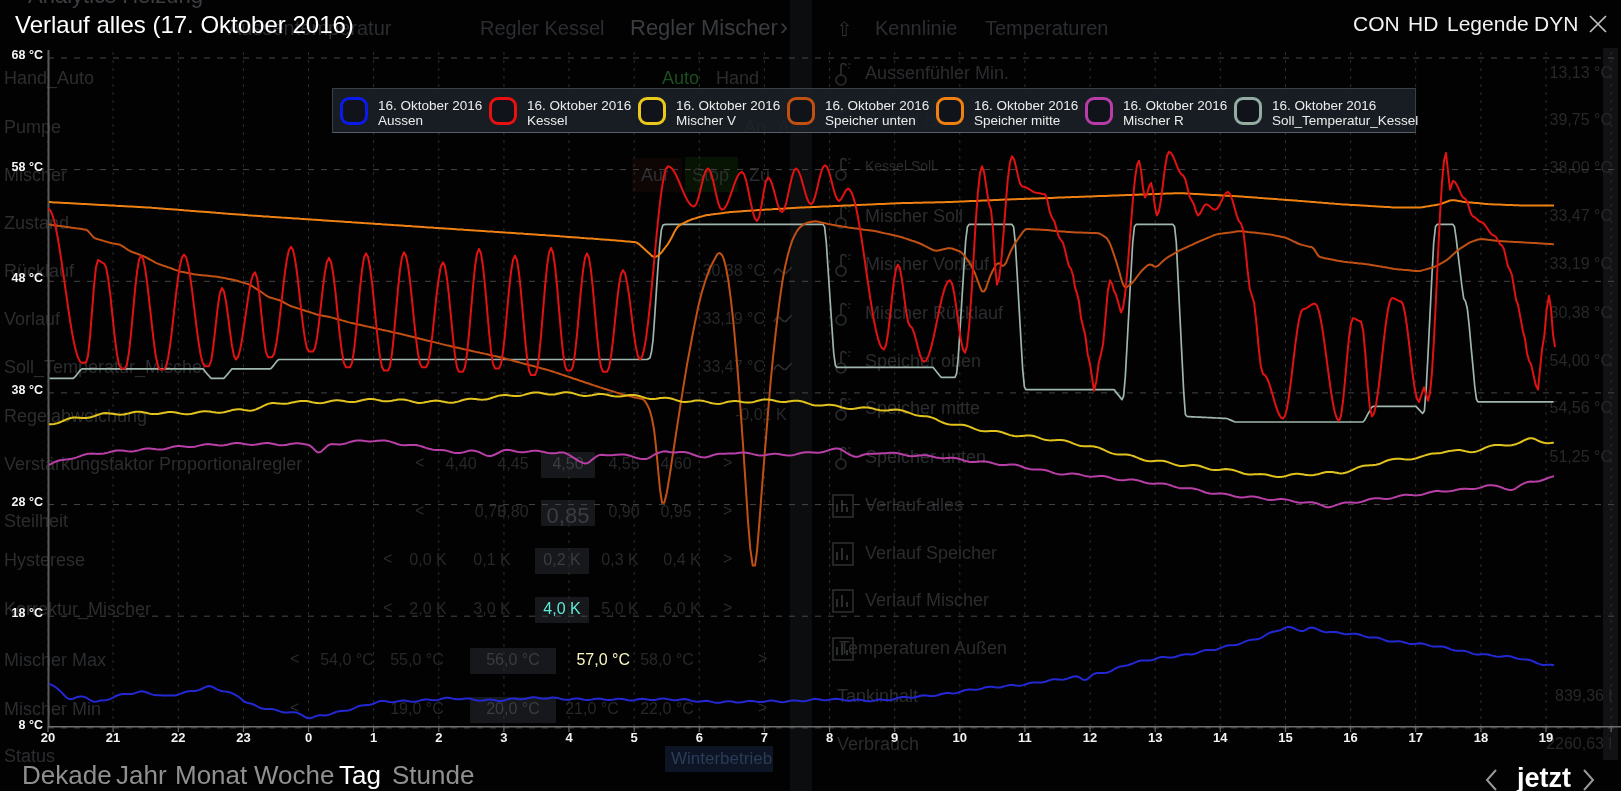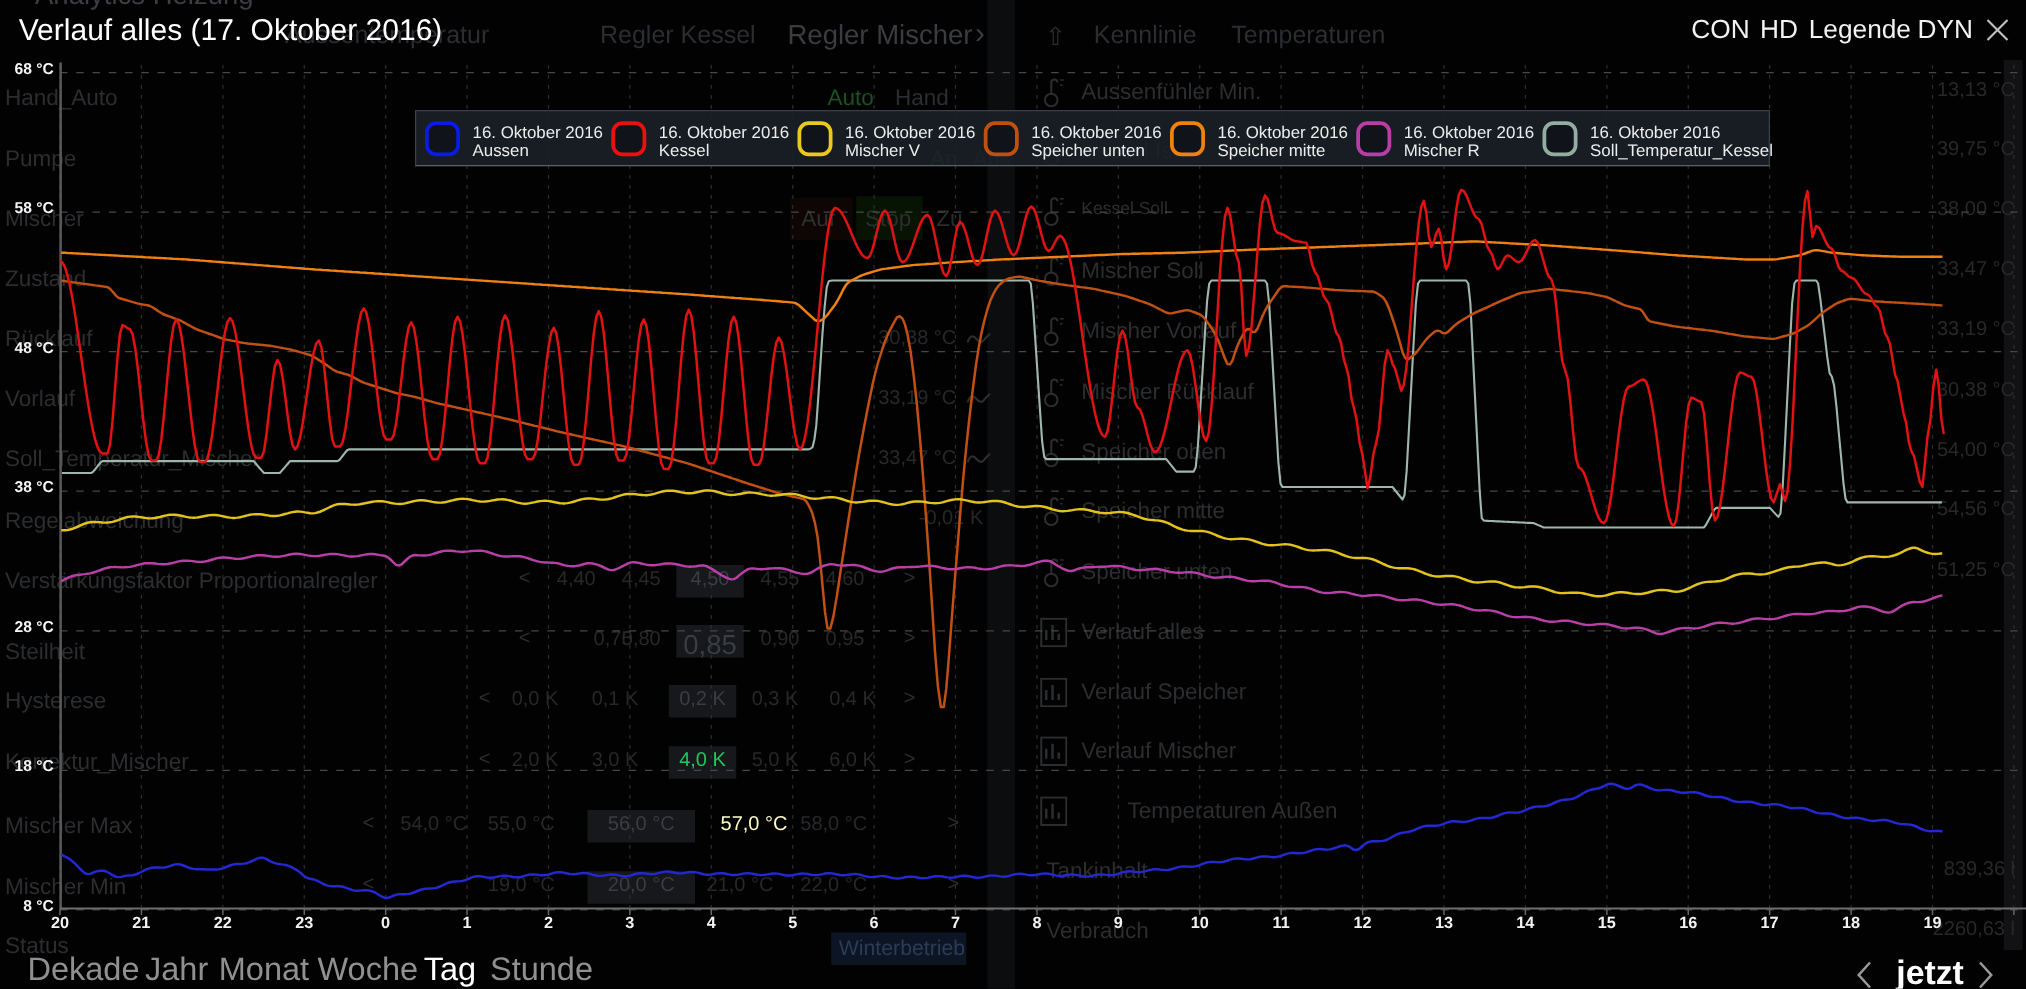--- a/index.html
+++ b/index.html
@@ -67,21 +67,21 @@
 <div style="position:absolute;left:447px;top:551px;width:90px;text-align:center;font-size:16px;color:#27282a;white-space:nowrap">0,1 K</div>
 <div style="position:absolute;left:535px;top:548px;width:54px;height:26px;background:#16181b;"></div>
 <div style="position:absolute;left:535px;top:551px;width:54px;text-align:center;font-size:16px;color:#3a3d41;white-space:nowrap">0,2 K</div>
 <div style="position:absolute;left:575px;top:551px;width:90px;text-align:center;font-size:16px;color:#27282a;white-space:nowrap">0,3 K</div>
 <div style="position:absolute;left:637px;top:551px;width:90px;text-align:center;font-size:16px;color:#27282a;white-space:nowrap">0,4 K</div>
 <div style="position:absolute;left:383px;top:599px;font-size:16px;color:#2b2d2f">&lt;</div>
 <div style="position:absolute;left:723px;top:599px;font-size:16px;color:#2b2d2f">&gt;</div>
 <div style="position:absolute;left:383px;top:600px;width:90px;text-align:center;font-size:16px;color:#27282a;white-space:nowrap">2,0 K</div>
 <div style="position:absolute;left:447px;top:600px;width:90px;text-align:center;font-size:16px;color:#27282a;white-space:nowrap">3,0 K</div>
 <div style="position:absolute;left:535px;top:597px;width:54px;height:26px;background:#16181b;"></div>
-<div style="position:absolute;left:535px;top:600px;width:54px;text-align:center;font-size:16px;color:#22c55e;white-space:nowrap">4,0 K</div>
+<div style="position:absolute;left:535px;top:600px;width:54px;text-align:center;font-size:16px;color:#5eead4;white-space:nowrap">4,0 K</div>
 <div style="position:absolute;left:575px;top:600px;width:90px;text-align:center;font-size:16px;color:#27282a;white-space:nowrap">5,0 K</div>
 <div style="position:absolute;left:637px;top:600px;width:90px;text-align:center;font-size:16px;color:#27282a;white-space:nowrap">6,0 K</div>
 <div style="position:absolute;left:290px;top:650px;font-size:16px;color:#2b2d2f">&lt;</div>
 <div style="position:absolute;left:758px;top:650px;font-size:16px;color:#2b2d2f">&gt;</div>
 <div style="position:absolute;left:302px;top:651px;width:90px;text-align:center;font-size:16px;color:#27282a;white-space:nowrap">54,0 °C</div>
 <div style="position:absolute;left:372px;top:651px;width:90px;text-align:center;font-size:16px;color:#27282a;white-space:nowrap">55,0 °C</div>
 <div style="position:absolute;left:470px;top:648px;width:86px;height:26px;background:#16181b;"></div>
 <div style="position:absolute;left:470px;top:651px;width:86px;text-align:center;font-size:16px;color:#3a3d41;white-space:nowrap">56,0 °C</div>
 <div style="position:absolute;left:540px;top:651px;width:90px;text-align:right;font-size:16px;color:#fef9c3;white-space:nowrap">57,0 °C</div>
 <div style="position:absolute;left:622px;top:651px;width:90px;text-align:center;font-size:16px;color:#27282a;white-space:nowrap">58,0 °C</div>
@@ -178,21 +178,21 @@
 <div style="position:absolute;left:865px;top:543px;font-size:18px;color:#2b2d2f;white-space:nowrap">Verlauf Speicher</div>
 <div style="position:absolute;left:832px;top:589px"><svg width="22" height="24" viewBox="0 0 22 24">
         <rect x="1" y="1" width="20" height="22" fill="none" stroke="#2b2d2f" stroke-width="1.6"></rect>
         <path d="M5 18 V10 M10 18 V6 M15 18 V13" stroke="#2b2d2f" stroke-width="2"></path>
       </svg></div>
 <div style="position:absolute;left:865px;top:590px;font-size:18px;color:#2b2d2f;white-space:nowrap">Verlauf Mischer</div>
 <div style="position:absolute;left:832px;top:637px"><svg width="22" height="24" viewBox="0 0 22 24">
         <rect x="1" y="1" width="20" height="22" fill="none" stroke="#2b2d2f" stroke-width="1.6"></rect>
         <path d="M5 18 V10 M10 18 V6 M15 18 V13" stroke="#2b2d2f" stroke-width="2"></path>
       </svg></div>
-<div style="position:absolute;left:902px;top:638px;font-size:18px;color:#2b2d2f;white-space:nowrap">Temperaturen Außen</div>
+<div style="position:absolute;left:839px;top:638px;font-size:18px;color:#2b2d2f;white-space:nowrap">Temperaturen Außen</div>
 <div style="position:absolute;left:837px;top:686px;font-size:18px;color:#2b2d2f;white-space:nowrap">Tankinhalt</div>
 <div style="position:absolute;left:1452px;top:687px;width:160px;text-align:right;font-size:16px;color:#27282a">839,36 l</div>
 <div style="position:absolute;left:837px;top:734px;font-size:18px;color:#2b2d2f;white-space:nowrap">Verbrauch</div>
 <div style="position:absolute;left:1452px;top:735px;width:160px;text-align:right;font-size:16px;color:#27282a">2260,63 l</div>
 <svg width="1621" height="791" viewBox="0 0 1621 791" style="position:absolute;left:0;top:0">
 <path d="M48.0 52 V726 M113.1 52 V726 M178.3 52 V726 M243.4 52 V726 M308.5 52 V726 M373.6 52 V726 M438.8 52 V726 M503.9 52 V726 M569.0 52 V726 M634.2 52 V726 M699.3 52 V726 M764.4 52 V726 M829.6 52 V726 M894.7 52 V726 M959.8 52 V726 M1024.9 52 V726 M1090.1 52 V726 M1155.2 52 V726 M1220.3 52 V726 M1285.5 52 V726 M1350.6 52 V726 M1415.7 52 V726 M1480.9 52 V726 M1546.0 52 V726 M1611.1 52 V726" stroke="#2d2d2d" stroke-width="1" fill="none" stroke-dasharray="3 5"></path>
 <path d="M48.0 58.0 H1621 M48.0 169.6 H1621 M48.0 281.3 H1621 M48.0 392.9 H1621 M48.0 504.6 H1621 M48.0 616.2 H1621 M48.0 727.9 H1621" stroke="#474747" stroke-width="1" fill="none" stroke-dasharray="6 7"></path>
 <line x1="48.5" y1="50" x2="48.5" y2="727" stroke="#5a5a5a" stroke-width="2"></line>
 <line x1="48" y1="726.8" x2="1621" y2="726.8" stroke="#6f6f6f" stroke-width="1.6"></line>
 <path d="M48.0 727 V732 M113.1 727 V732 M178.3 727 V732 M243.4 727 V732 M308.5 727 V732 M373.6 727 V732 M438.8 727 V732 M503.9 727 V732 M569.0 727 V732 M634.2 727 V732 M699.3 727 V732 M764.4 727 V732 M829.6 727 V732 M894.7 727 V732 M959.8 727 V732 M1024.9 727 V732 M1090.1 727 V732 M1155.2 727 V732 M1220.3 727 V732 M1285.5 727 V732 M1350.6 727 V732 M1415.7 727 V732 M1480.9 727 V732 M1546.0 727 V732 M1611.1 727 V732" stroke="#666" stroke-width="1.2" fill="none"></path>

